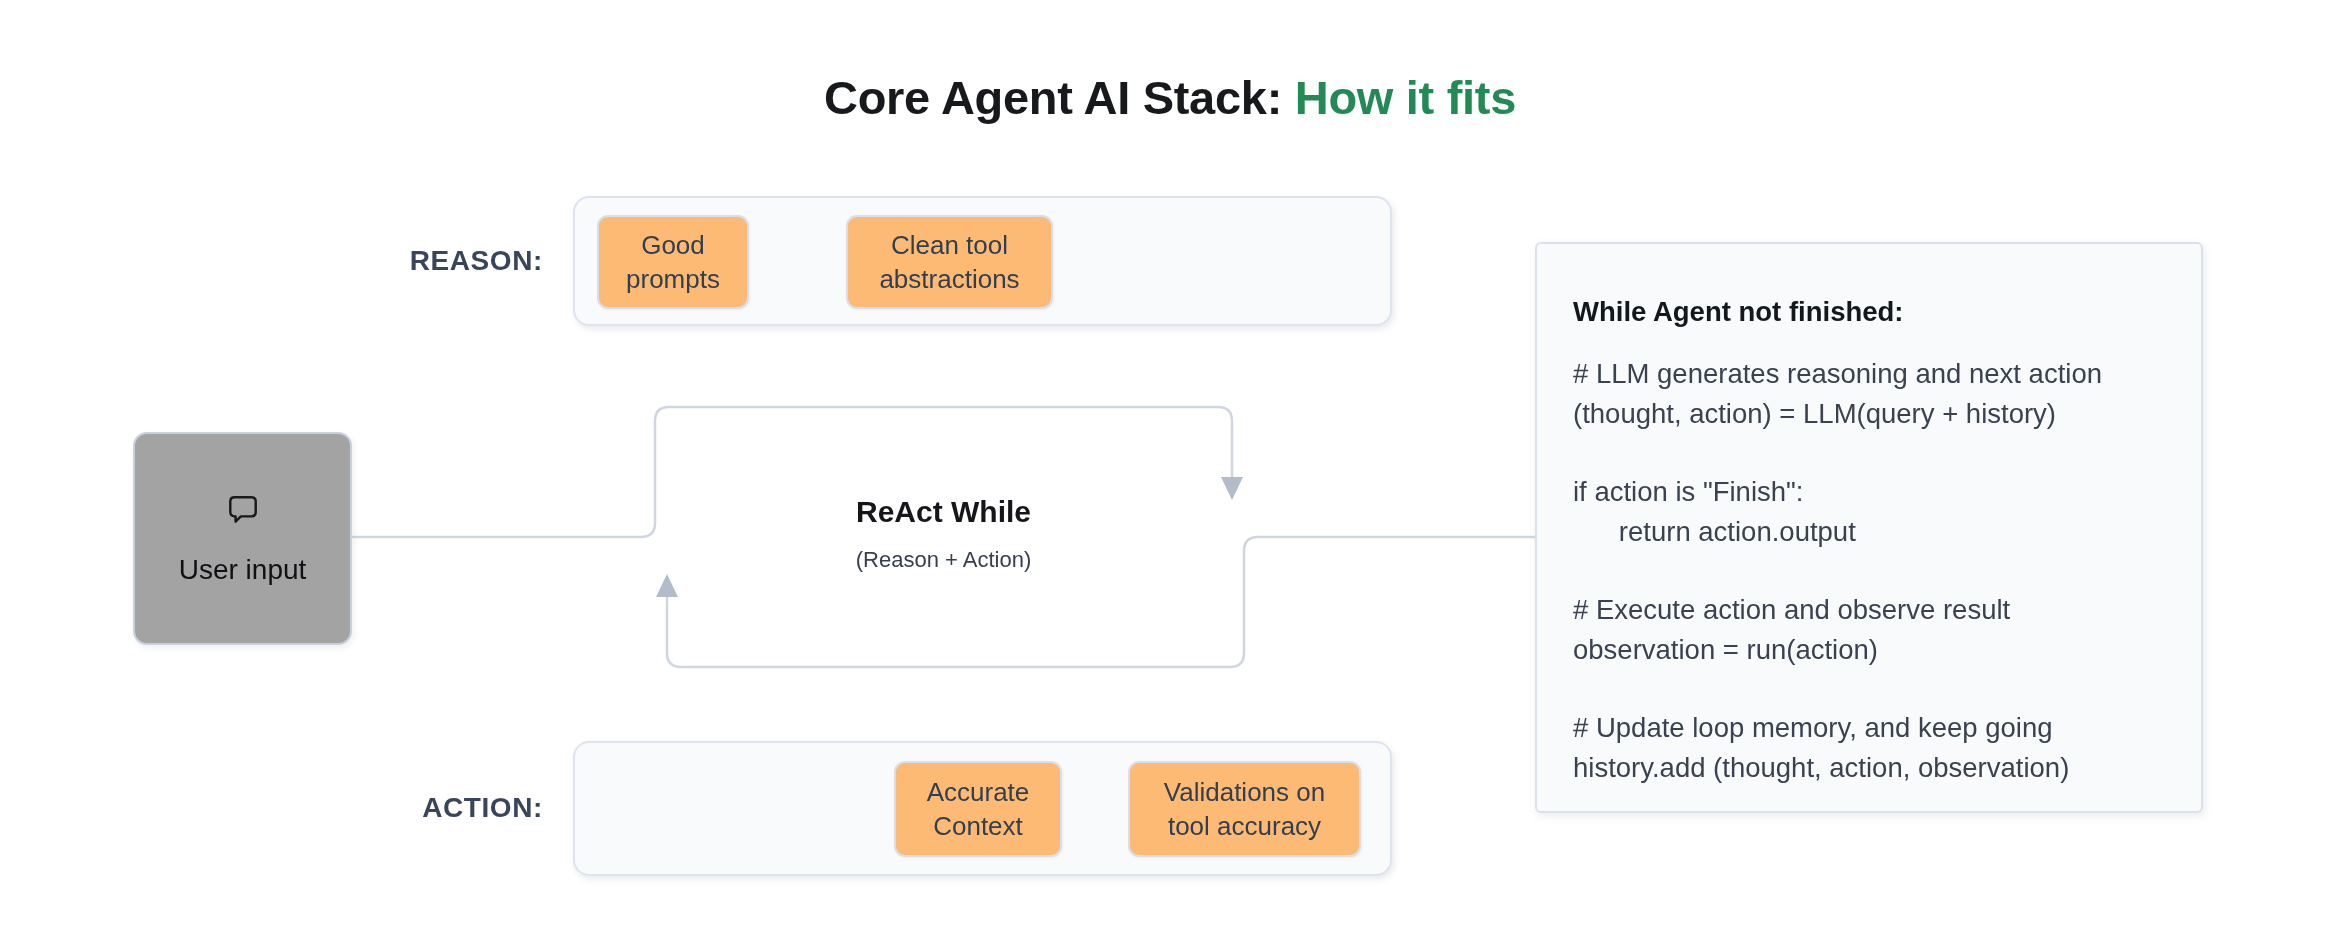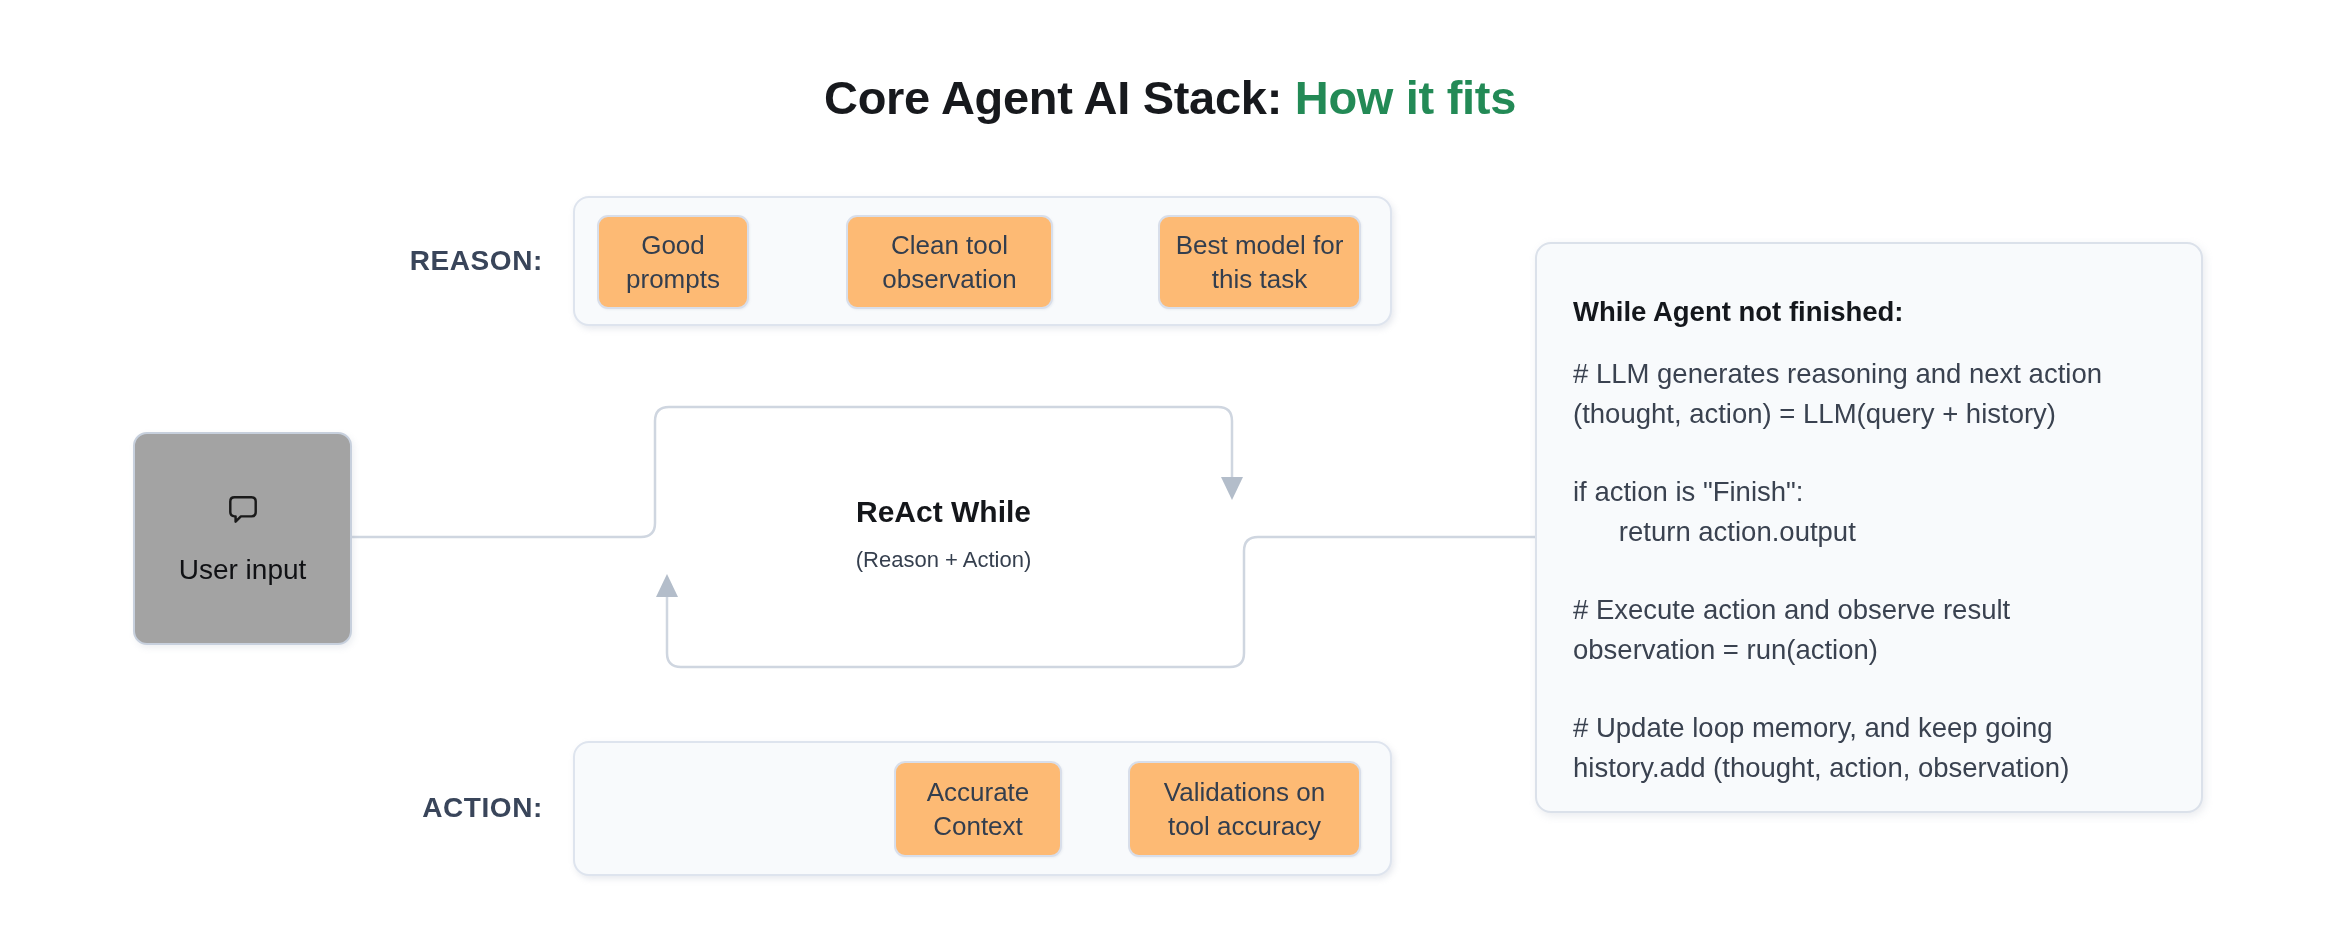--- a/index.html
+++ b/index.html
@@ -69,21 +69,21 @@
   .react-text {
     position:absolute; left:655px; top:488px; width:577px;
     text-align:center;
   }
   .react-text .line1 { font-size:30px; font-weight:600; color:#14161a; line-height:48px; }
   .react-text .line2 { font-size:22px; font-weight:400; color:#353f4e; line-height:48px; }
 
   
   .code-panel {
     position:absolute; left:1535px; top:242px; width:668px; height:571px;
-    background:#f8fafc; border:2px solid #dbe1ea; border-radius:16px;
+    background:#f8fafc; border:2px solid #dbe1ea; border-radius:6px;
     box-sizing:border-box; box-shadow:2px 3px 8px rgba(144,156,176,0.20);
     padding:48px 34px 0 36px;
     font-size:27.5px; color:#3a4250; line-height:40px;
   }
   .code-panel .heading { font-weight:700; color:#14171c; margin:0 0 22px 0; }
   .code-panel .code-group { margin:0 0 38px 0; }
   .code-panel .code-line { white-space:pre-wrap; }
 </style>
 </head>
 <body>
@@ -95,22 +95,21 @@
   <svg class="connectors" width="2340" height="947" viewBox="0 0 2340 947">
     <path d="M352 537 H641 Q655 537 655 523 V421 Q655 407 669 407 H1218 Q1232 407 1232 421 V478" fill="none" stroke="#cfd6e0" stroke-width="2.5"></path>
     <polygon points="1221,477 1243,477 1232,500" fill="#b3bdca"></polygon>
     <path d="M1535 537 H1258 Q1244 537 1244 551 V653 Q1244 667 1230 667 H681 Q667 667 667 653 V596" fill="none" stroke="#cfd6e0" stroke-width="2.5"></path>
     <polygon points="656,597 678,597 667,574" fill="#b3bdca"></polygon>
   </svg>
 
   <div class="row-label reason">REASON:</div>
   <div class="group-box reason"></div>
   <div class="chip r r1">Good prompts</div>
-  <div class="chip r r2">Clean tool observation</div>
-  <div class="chip r r3">Best model for this task</div>
+  <div class="chip r r2">Clean tool abstractions</div>
 
   <div class="user-input">
     <span>
       <svg width="36" height="36" viewBox="0 0 34 34" fill="none">
         <path d="M9 5 H25 Q29 5 29 9 V19 Q29 23 25 23 H15 L10 28 V23 H9 Q5 23 5 19 V9 Q5 5 9 5 Z" stroke="#1a1a1a" stroke-width="2.3" stroke-linejoin="round" fill="none"></path>
       </svg>
     </span>
     <span class="label">User input</span>
   </div>
 

